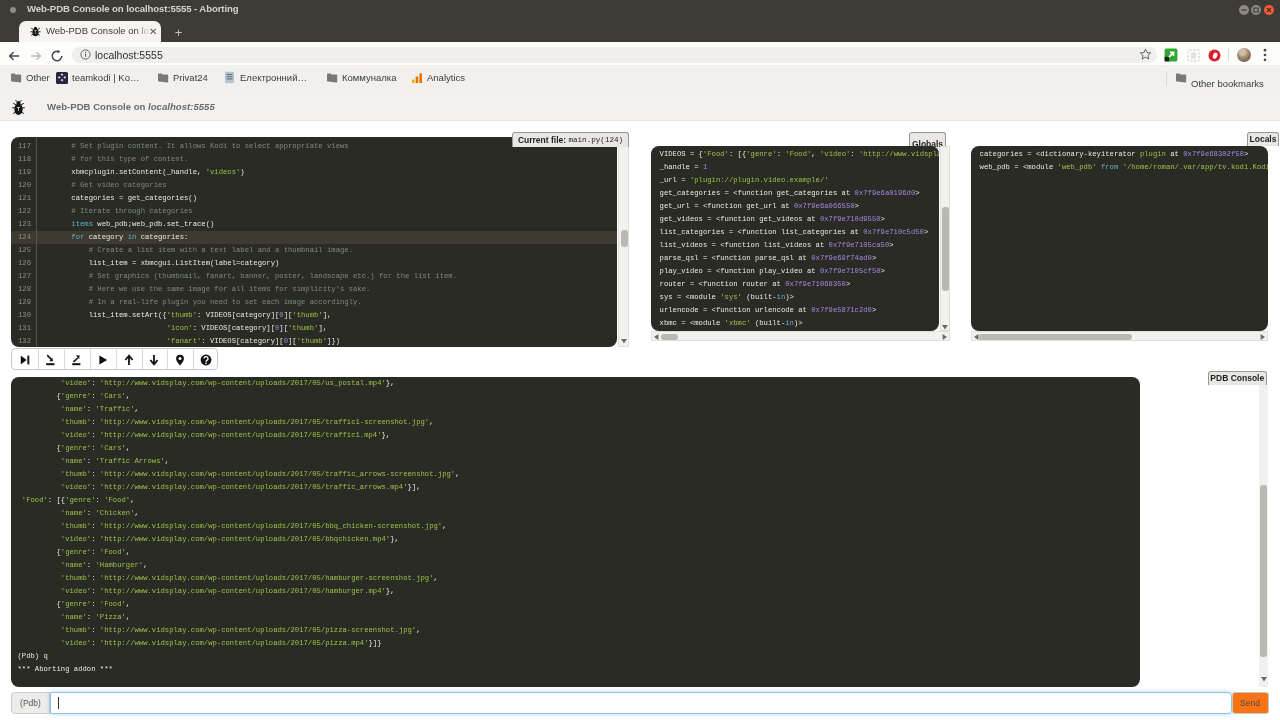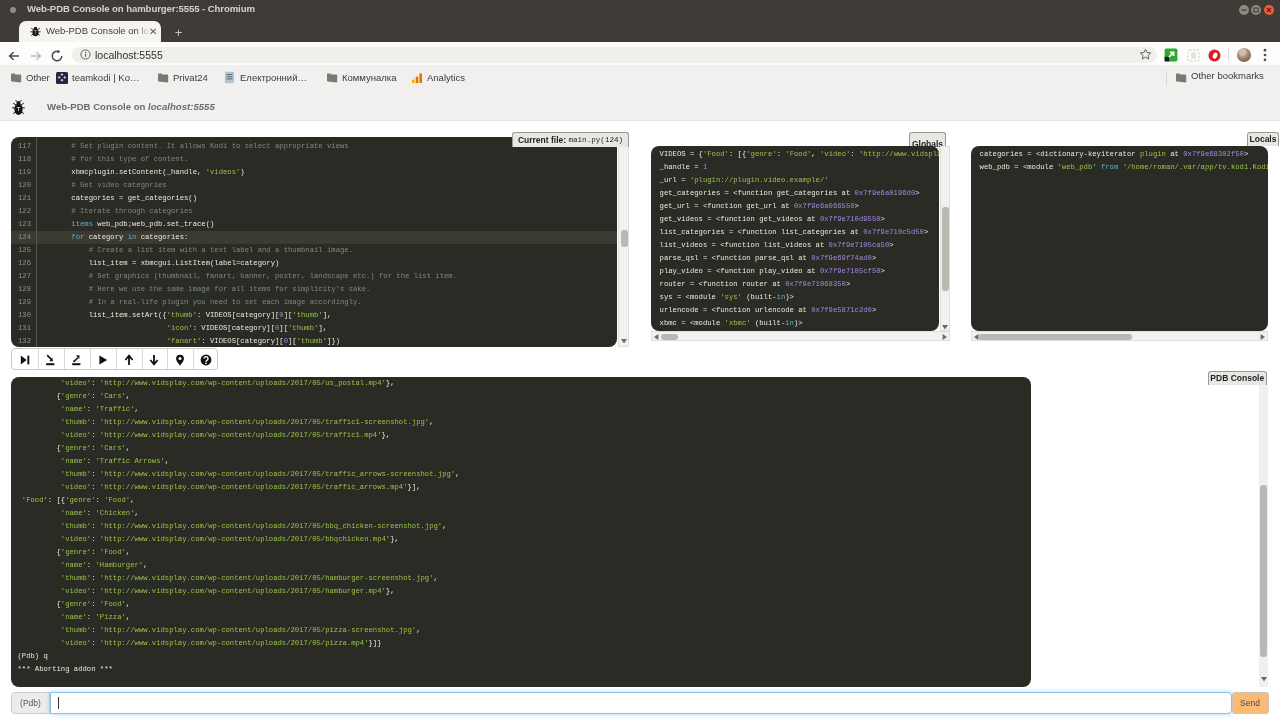--- a/index.html
+++ b/index.html
@@ -8,21 +8,21 @@
 pre i { font-style:normal; }
 i.s { color:#99c248; } i.n { color:#a287e0; } i.k { color:#64b0cd;margin-top:35px; } i.c { color:#7d8a80; }
 .panel { position:absolute; background:#2b2b25; border-radius:8px; overflow:hidden; }
 .tablbl { position:absolute; background:#e9e7e4; border:1px solid #9a9893; border-bottom:none; border-radius:3px 3px 0 0; font-size:8.5px; font-weight:bold; color:#1f1f1f; display:flex; align-items:center; justify-content:center; }
 .strip { position:absolute; background:#f2f1ef; border:1px solid #e0deda; }
 .thumb { position:absolute; background:#b9b8b3; border-radius:3px; }
 </style></head><body>
 
 <div class="abs" style="left:0;top:0;width:1280px;height:20px;background:#3f3b37">
   <div class="abs" style="left:10px;top:7px;width:6px;height:6px;border-radius:50%;background:#918c86"></div>
-  <div class="abs" style="left:27px;top:3px;font-size:9.6px;font-weight:bold;letter-spacing:-0.1px;color:#d6d3cf">Web-PDB Console on hamburger:5555 - Chromium</div>
+  <div class="abs" style="left:27px;top:3px;font-size:9.6px;font-weight:bold;letter-spacing:-0.1px;color:#d6d3cf">Web-PDB Console on localhost:5555 - Aborting</div>
   <div class="abs" style="left:1239px;top:4.5px;width:10px;height:10px;border-radius:50%;background:#8f8a82">
       <svg width="10" height="10">
         <rect x="2.5" y="4.4" width="5" height="1.3" fill="#413d39"></rect>
       </svg>
     </div>
   <div class="abs" style="left:1250.5px;top:4.5px;width:10px;height:10px;border-radius:50%;background:#8f8a82">
       <svg width="10" height="10">
         <rect x="2.8" y="3.1" width="4.4" height="3.8" fill="none" stroke="#413d39" stroke-width="1.1"></rect>
       </svg>
     </div>
@@ -167,21 +167,21 @@
         <rect x="8.4" y="1.4" width="2.6" height="9.6" fill="#e37400"></rect>
       </svg>
     </div>
     <div class="abs" style="left:427px;top:7px">Analytics</div>
   <div class="abs" style="left:1166px;top:6px;width:1px;height:15px;background:#dcdad7"></div>
   <div class="abs" style="left:1175px;top:7.5px">
       <svg width="12" height="11" viewBox="0 0 12 11">
         <path d="M1 2.2 Q1 1.4 1.8 1.4 L4.6 1.4 L5.6 2.6 L10.4 2.6 Q11.2 2.6 11.2 3.4 L11.2 9.8 Q11.2 10.6 10.4 10.6 L1.8 9.6 Q1 9.6 1 8.8 Z" fill="#7a7a75"></path>
       </svg>
     </div>
-    <div class="abs" style="left:1191px;top:5px">Other bookmarks</div>
+    <div class="abs" style="left:1191px;top:13px">Other bookmarks</div>
 </div>
 
 <div class="abs" style="left:0;top:91px;width:1280px;height:30px;background:#f2f1ef;border-bottom:1px solid #e8e6e3">
   <div class="abs" style="left:11px;top:8px">
       <svg width="15" height="17" viewBox="0 0 15 17">
         <g stroke="#151515" stroke-width="1.0" fill="none">
 <line x1="2.2" y1="4.2" x2="5.0" y2="6.0"></line>
           <line x1="12.8" y1="4.2" x2="10.0" y2="6.0"></line>
 <line x1="1.2" y1="8.8" x2="4.2" y2="8.8"></line>
           <line x1="13.8" y1="8.8" x2="10.8" y2="8.8"></line>
@@ -357,21 +357,21 @@
     <div class="abs" style="left:181.3px;top:0;width:25.9px;height:22px;display:flex;align-items:center;justify-content:center">
       <svg width="12" height="12" viewBox="0 0 12 12">
         <circle cx="6" cy="6" r="5.4" fill="#111"></circle>
         <path d="M4.1 4.6 A1.95 1.95 0 1 1 6.9 6.3 C6.25 6.7 6.0 7.0 6.0 7.7" stroke="#fff" stroke-width="1.4" fill="none"></path>
         <rect x="5.3" y="8.6" width="1.5" height="1.5" fill="#fff"></rect>
       </svg>
     </div>
 </div>
 
 <div class="tablbl" style="left:1208px;top:371px;width:58.5px;height:13.5px;z-index:6">PDB Console</div>
-<div class="panel" style="left:11px;top:377px;width:1020px;height:310px">
+<div class="panel" style="left:11px;top:377px;width:1129px;height:310px">
   <pre class="abs" style="left:6.5px;top:0px">          <i class="s">'video'</i>: <i class="s">'http://www.vidsplay.com/wp-content/uploads/2017/05/us_postal.mp4'</i>},
          {<i class="s">'genre'</i>: <i class="s">'Cars'</i>,
           <i class="s">'name'</i>: <i class="s">'Traffic'</i>,
           <i class="s">'thumb'</i>: <i class="s">'http://www.vidsplay.com/wp-content/uploads/2017/05/traffic1-screenshot.jpg'</i>,
           <i class="s">'video'</i>: <i class="s">'http://www.vidsplay.com/wp-content/uploads/2017/05/traffic1.mp4'</i>},
          {<i class="s">'genre'</i>: <i class="s">'Cars'</i>,
           <i class="s">'name'</i>: <i class="s">'Traffic Arrows'</i>,
           <i class="s">'thumb'</i>: <i class="s">'http://www.vidsplay.com/wp-content/uploads/2017/05/traffic_arrows-screenshot.jpg'</i>,
           <i class="s">'video'</i>: <i class="s">'http://www.vidsplay.com/wp-content/uploads/2017/05/traffic_arrows.mp4'</i>}],
  <i class="s">'Food'</i>: [{<i class="s">'genre'</i>: <i class="s">'Food'</i>,
@@ -395,13 +395,13 @@
       <svg width="8" height="8" viewBox="0 0 8 8">
         <path d="M1 2 L7 2 L4 6.4 Z" fill="#6b6b66"></path>
       </svg>
     </div>
 </div>
 
 <div class="abs" style="left:11px;top:692px;width:39px;height:21.5px;background:#ececeb;border:1px solid #ccccc8;border-radius:4px 0 0 4px;display:flex;align-items:center;justify-content:center;font-size:8.5px;color:#555">(Pdb)</div>
 <div class="abs" style="left:50px;top:692px;width:1181.5px;height:21.5px;background:#fff;border:1px solid #8fc1e3;border-radius:0 4px 4px 0;box-shadow:0 0 5px rgba(102,175,233,0.55)">
   <div class="abs" style="left:7px;top:4px;width:1px;height:12px;background:#333"></div>
 </div>
-<div class="abs" style="left:1231.5px;top:692px;width:37px;height:21.5px;background:#fdba74;border:1px solid #c6c6c2;border-radius:3px;display:flex;align-items:center;justify-content:center;font-size:8.5px;color:#4a4a48">Send</div>
+<div class="abs" style="left:1231.5px;top:692px;width:37px;height:21.5px;background:#f97316;border:1px solid #c6c6c2;border-radius:3px;display:flex;align-items:center;justify-content:center;font-size:8.5px;color:#4a4a48">Send</div>
 
 </body></html>

